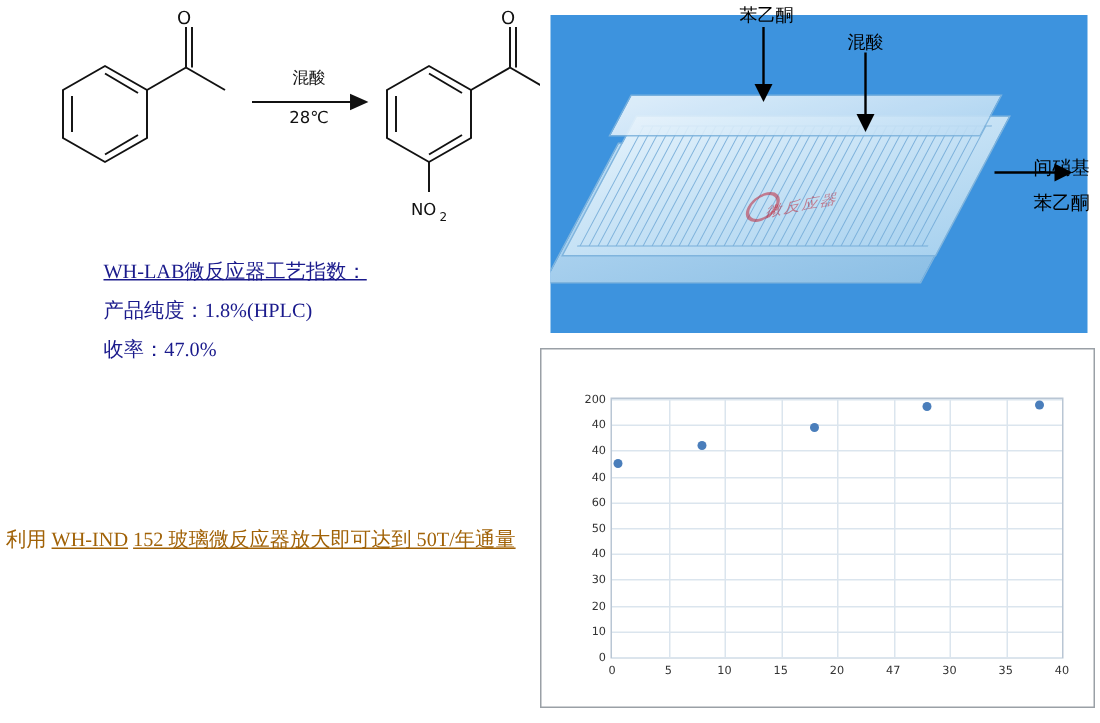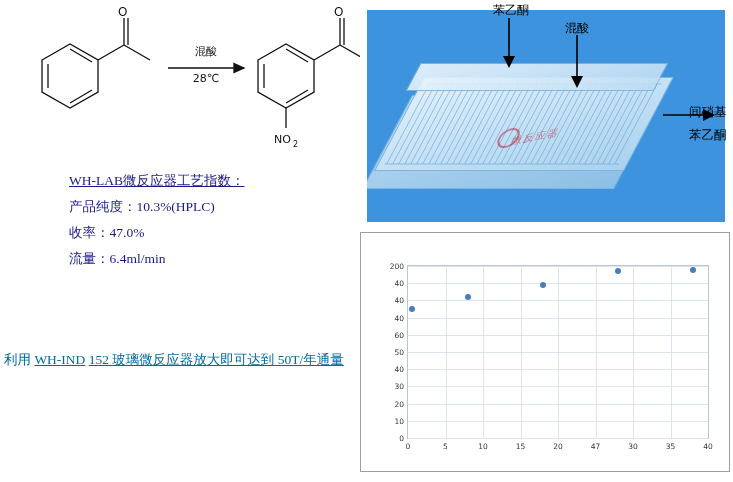--- a/index.html
+++ b/index.html
@@ -36,21 +36,21 @@
     line-height: 26px;
     margin-left: 43px;
   }
   #textblock .line { white-space: nowrap; }
   #textblock .u { text-decoration: underline; }
 
   #bottomnote {
     left: 4px; top: 348px; width: 352px;
     font-family: "Liberation Serif", serif;
     font-size: 13.5px;
-    color: #0369a1;
+    color: #a16207;
     line-height: 24px;
   }
   #bottomnote .u { text-decoration: underline; }
 
   
   #photo {
     left: 367px; top: 10px; width: 358px; height: 212px;
     background: #3d93de;
     overflow: hidden;
   }
@@ -188,23 +188,22 @@
     <text x="334" y="16" font-family="DejaVu Sans" font-size="12" fill="#111">O</text>
     <text x="274" y="143" font-family="DejaVu Sans" font-size="11" fill="#111">NO</text>
     <text x="293" y="147" font-family="DejaVu Sans" font-size="8" fill="#111">2</text>
   </svg>
   <div class="abs rxn-label" style="left:168px; top:44px; width:76px;">混酸</div>
   <div class="abs rxn-label" style="left:168px; top:72px; width:76px;">28℃</div>
 </div>
 
 <div class="abs" id="textblock">
   <div class="line u">WH-LAB微反应器工艺指数：</div>
-  <div class="line">产品纯度：10.3%(HPLC)</div>
+  <div class="line">产品纯度：1.8%(HPLC)</div>
   <div class="line">收率：47.0%</div>
-  <div class="line">流量：6.4ml/min</div>
 </div>
 
 <div class="abs" id="bottomnote">
   <span>利用</span>
   <span class="u">WH-IND</span>
   <span class="u">152 玻璃微反应器放大即可达到 50T/年通量</span>
 </div>
 
 <div class="abs" id="photo">
   <div class="reactor-wrap">

